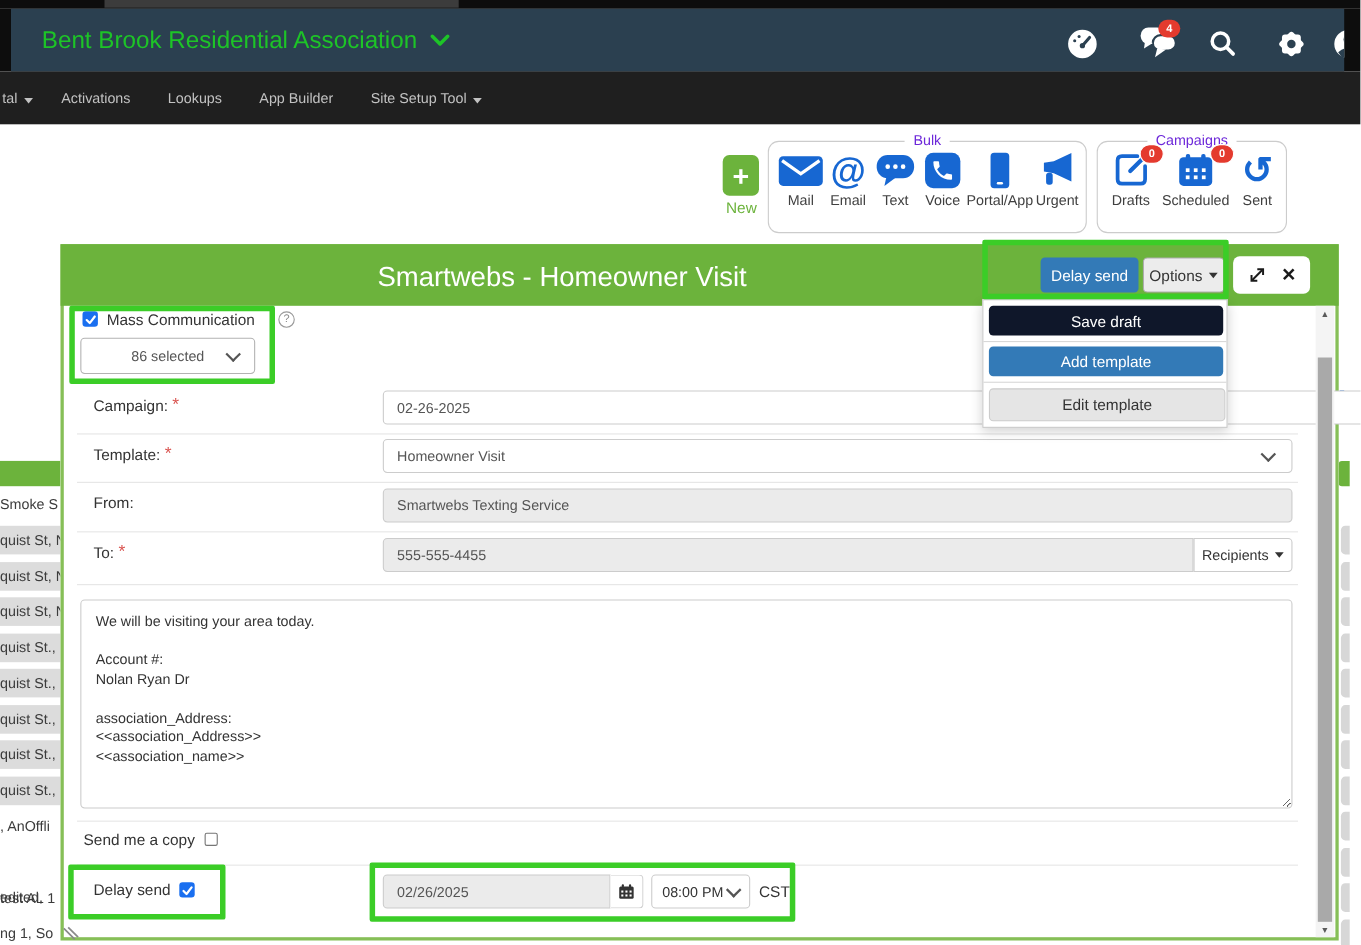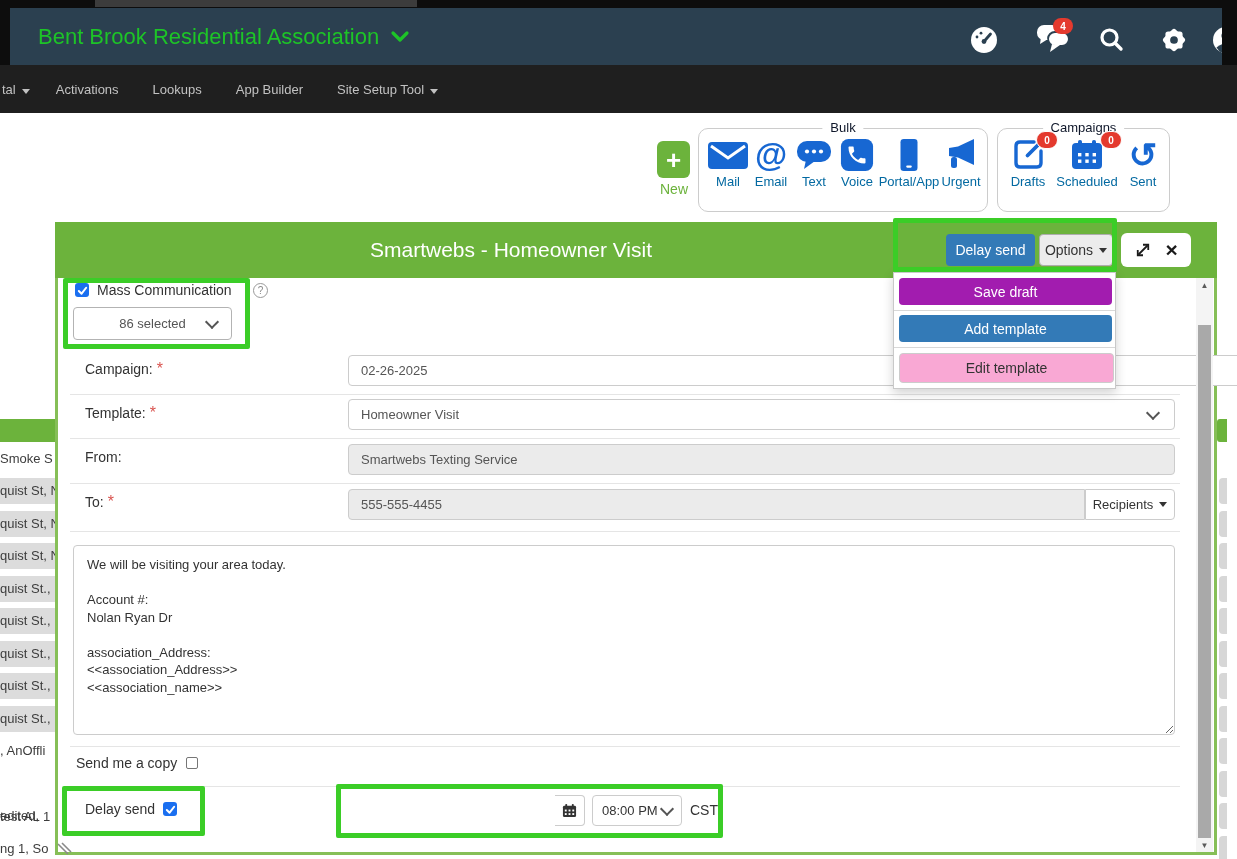--- a/index.html
+++ b/index.html
@@ -13,24 +13,24 @@
   .sep{background:#e5e5e5;height:1px;}
   .lbl{font-size:14px;color:#333;}
   .req{color:#d9534f;margin-left:4px;}
   .ann{border:5px solid #3bcd27;z-index:40;pointer-events:none;border-radius:2px;}
   .chev{width:8px;height:8px;border-right:2px solid #555;border-bottom:2px solid #555;transform:rotate(45deg);margin-top:-4px;}
   .caret{display:inline-block;margin-left:6px;width:0;height:0;border-left:4px solid transparent;border-right:4px solid transparent;border-top:5px solid currentColor;}
   .cb{width:14px;height:14px;border-radius:3px;background:#1a6ff0;display:flex;align-items:center;justify-content:center;}
   .cb-empty{width:12px;height:12px;border:1.5px solid #767676;border-radius:2px;background:#fff;}
   .qi{width:15px;height:15px;border:1.4px solid #999;border-radius:50%;color:#888;font-size:10px;display:flex;align-items:center;justify-content:center;}
   .navitem{font-size:13px;color:#c2c2c2;margin-right:34px;cursor:pointer;white-space:nowrap;}
-  .iconlbl{font-size:13px;color:#0369a1;text-align:right;margin-top:2px;white-space:nowrap;}
+  .iconlbl{font-size:13px;color:#404040;text-align:right;margin-top:2px;white-space:nowrap;}
   .toolitem{position:absolute;top:138px;display:flex;flex-direction:column;align-items:center;cursor:pointer;}
   .groupbox{border:1px solid #ccc;border-radius:10px;}
-  .grouplbl{position:absolute;top:-9px;left:50%;transform:translateX(-50%);background:#fff;padding:0 8px;font-size:13px;color:#0f172a;}
+  .grouplbl{position:absolute;top:-9px;left:50%;transform:translateX(-50%);background:#fff;padding:0 8px;font-size:13px;color:#6d28d9;}
   .badge{position:absolute;min-width:16px;height:16px;border-radius:9px;background:#e43a2e;border:1px solid #fff;color:#fff;font-size:10px;font-weight:bold;display:flex;align-items:center;justify-content:center;padding:0 2px;}
   .menu-btn{position:absolute;left:5px;width:213px;height:27px;border-radius:4px;color:#fff;font-size:14px;display:flex;align-items:center;justify-content:center;cursor:pointer;}
   .bgrow{left:0;width:55px;height:26px;font-size:13px;color:#3c3c3c;line-height:26px;overflow:hidden;white-space:nowrap;}
   .bgrow.g{background:#dcdcdc;}
   .stub{left:1219px;width:8px;height:26px;background:#d7d7d7;border-radius:4px 0 0 4px;}
   .sb-arrow{font-size:8px;color:#5a5a5a;width:17px;text-align:center;}
   textarea#msg{position:absolute;left:73px;top:545px;width:1102px;height:190px;border:1px solid #ccc;border-radius:4px;padding:10px 13px;font-family:"Liberation Sans",sans-serif;font-size:13px;line-height:17.5px;color:#333;box-sizing:border-box;resize:both;}
 </style>
 </head>
 <body>
@@ -215,43 +215,43 @@
   </div>
   <div class="toolitem" style="left:1121px;width:44px;">
     <div style="height:34px;display:flex;align-items:center;justify-content:center;">
       <span style="font-size:34px;font-weight:bold;color:#1767d2;line-height:28px;">↺</span>
     </div>
     <div class="iconlbl">Sent</div>
   </div>
 
   <div class="abs" style="left:55px;top:222px;width:1162px;height:633px;background:#fff;border:3px solid #86bf57;z-index:5;"></div>
   <div class="abs" style="left:55px;top:222px;width:1162px;height:56px;background:#6cb33c;z-index:6;"></div>
-  <div class="abs" style="left:55px;top:238px;width:912px;text-align:center;font-size:21px;color:#fff;z-index:7;">Smartwebs - Homeowner Visit</div>
+  <div class="abs" style="left:55px;top:238px;width:912px;text-align:center;font-size:25px;color:#fff;z-index:7;">Smartwebs - Homeowner Visit</div>
 
   <div class="abs btn" style="left:946px;top:234px;width:89px;height:32px;background:#337ab7;color:#fff;z-index:7;">Delay send</div>
   <div class="abs btn" style="left:1039px;top:234px;width:74px;height:32px;background:#ececec;border:1px solid #adadad;color:#333;z-index:7;">
     <span>Options</span>
       <span class="caret"></span>
   </div>
   <div class="abs f" style="left:1121px;top:233px;width:70px;height:34px;background:#fff;border-radius:6px;justify-content:space-evenly;z-index:7;">
     <span style="cursor:pointer;display:flex;">
       <svg width="18" height="18" viewBox="0 0 24 24">
         <line x1="6" y1="18" x2="18" y2="6" stroke="#1a1a1a" stroke-width="2.4"></line>
         <path d="M12,5 H19 V12 M12,19 H5 V12" fill="none" stroke="#1a1a1a" stroke-width="2.4"></path>
       </svg>
     </span>
     <span style="cursor:pointer;font-size:21px;font-weight:bold;color:#1a1a1a;line-height:18px;">×</span>
   </div>
 
   <div class="abs" style="left:893px;top:272px;width:223px;height:117px;background:#fff;border:1px solid #c9c9c9;box-shadow:0 4px 10px rgba(0,0,0,0.18);z-index:20;">
-    <div class="menu-btn" style="top:5px;background:#a21caf;">Save draft</div>
+    <div class="menu-btn" style="top:5px;background:#0f172a;">Save draft</div>
     <div class="abs" style="left:0;top:37px;width:221px;height:1px;background:#d8d8d8;"></div>
     <div class="menu-btn" style="top:42px;background:#337ab7;">Add template</div>
     <div class="abs" style="left:0;top:74px;width:221px;height:1px;background:#d8d8d8;"></div>
-    <div class="menu-btn" style="top:80px;background:#f9a8d4;border:1px solid #ccc;color:#333;height:28px;">Edit template</div>
+    <div class="menu-btn" style="top:80px;background:#e5e5e5;border:1px solid #ccc;color:#333;height:28px;">Edit template</div>
   </div>
 
   <div class="abs cb" style="left:75px;top:283px;z-index:7;cursor:pointer;">
     <svg width="11" height="11" viewBox="0 0 12 12">
         <polyline points="2,6.5 5,9.5 10,3" fill="none" stroke="#fff" stroke-width="2.2" stroke-linecap="round" stroke-linejoin="round"></polyline>
       </svg>
   </div>
   <div class="abs lbl" style="left:97px;top:282px;z-index:7;">Mass Communication</div>
   <div class="abs qi" style="left:253px;top:283px;z-index:7;">?</div>
   <div class="abs inpt" style="left:73px;top:307px;width:159px;height:33px;border-color:#b3b3b3;justify-content:center;z-index:7;cursor:pointer;text-align:center;">
@@ -304,20 +304,21 @@
   <div class="abs lbl" style="left:76px;top:755px;z-index:7;">Send me a copy</div>
   <div class="abs cb-empty" style="position:absolute;left:186px;top:757px;z-index:7;cursor:pointer;"></div>
   <div class="abs sep" style="left:70px;top:786px;width:1110px;z-index:7;"></div>
 
   <div class="abs lbl" style="left:85px;top:801px;z-index:7;">Delay send</div>
   <div class="abs cb" style="left:163px;top:802px;z-index:7;cursor:pointer;">
     <svg width="11" height="11" viewBox="0 0 12 12">
         <polyline points="2,6.5 5,9.5 10,3" fill="none" stroke="#fff" stroke-width="2.2" stroke-linecap="round" stroke-linejoin="round"></polyline>
       </svg>
   </div>
+  <div class="abs inpt grayed" style="left:348px;top:795px;width:207px;height:31px;border-radius:4px 0 0 4px;z-index:7;">02/26/2025</div>
   <div class="abs fc" style="left:555px;top:795px;width:30px;height:31px;background:#fff;border:1px solid #ccc;border-left:none;border-radius:0 4px 4px 0;cursor:pointer;z-index:7;">
     <svg width="15" height="15" viewBox="0 0 16 16">
       <rect x="1" y="3" width="14" height="12" rx="1.5" fill="#333"></rect>
       <rect x="3.5" y="1" width="2" height="3.5" rx="0.8" fill="#333"></rect>
       <rect x="10.5" y="1" width="2" height="3.5" rx="0.8" fill="#333"></rect>
       <g fill="#fff">
         <rect x="3" y="7" width="2" height="2"></rect>
           <rect x="7" y="7" width="2" height="2"></rect>
           <rect x="11" y="7" width="2" height="2"></rect>
         <rect x="3" y="10.8" width="2" height="2"></rect>

